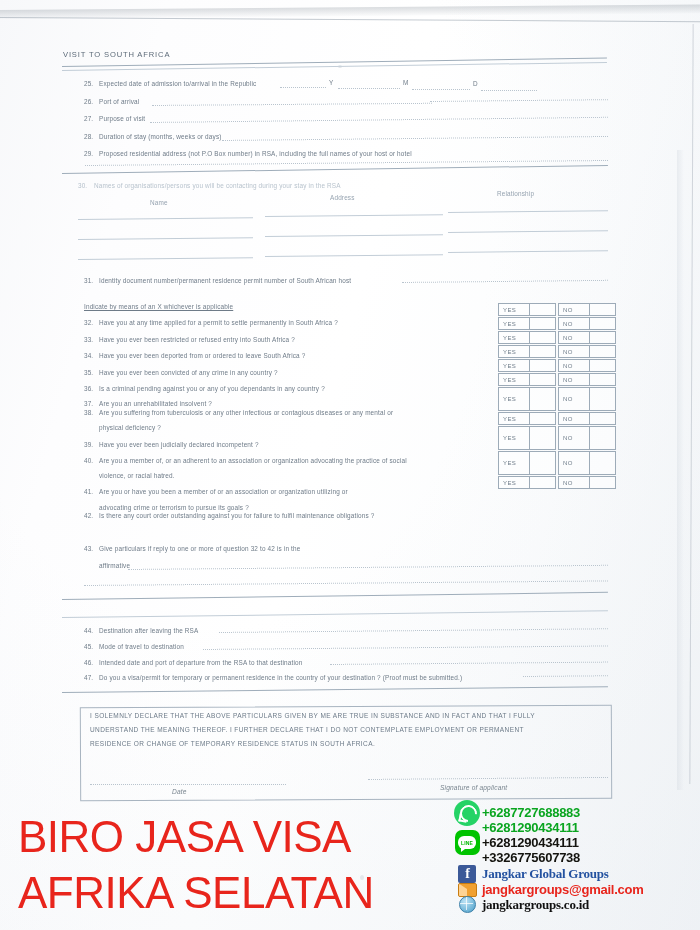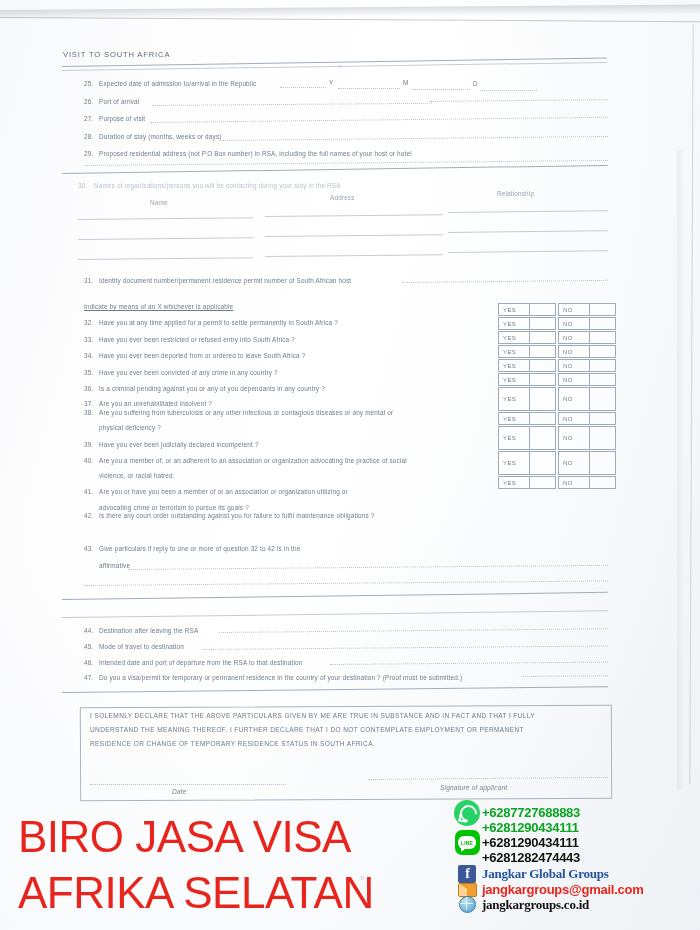--- a/index.html
+++ b/index.html
@@ -474,21 +474,21 @@
             <span class="lbubble">
               <span>LINE</span>
             </span>
           </span>
       </span>
       <span class="ctext c-dark">+6281290434111</span>
     </div>
 
     <div class="crow">
       <span class="icon-slot"></span>
-      <span class="ctext c-dark">+6281282474443</span>
+      <span class="ctext c-dark">+3326775607738</span>
     </div>
 
 
 
     <div class="crow" style="height:17px;">
       <span class="icon-slot">
           <span class="fb-ic">f</span>
         </span>
       <span class="ctext fb-text c-blue">Jangkar Global Groups</span>
     </div>

